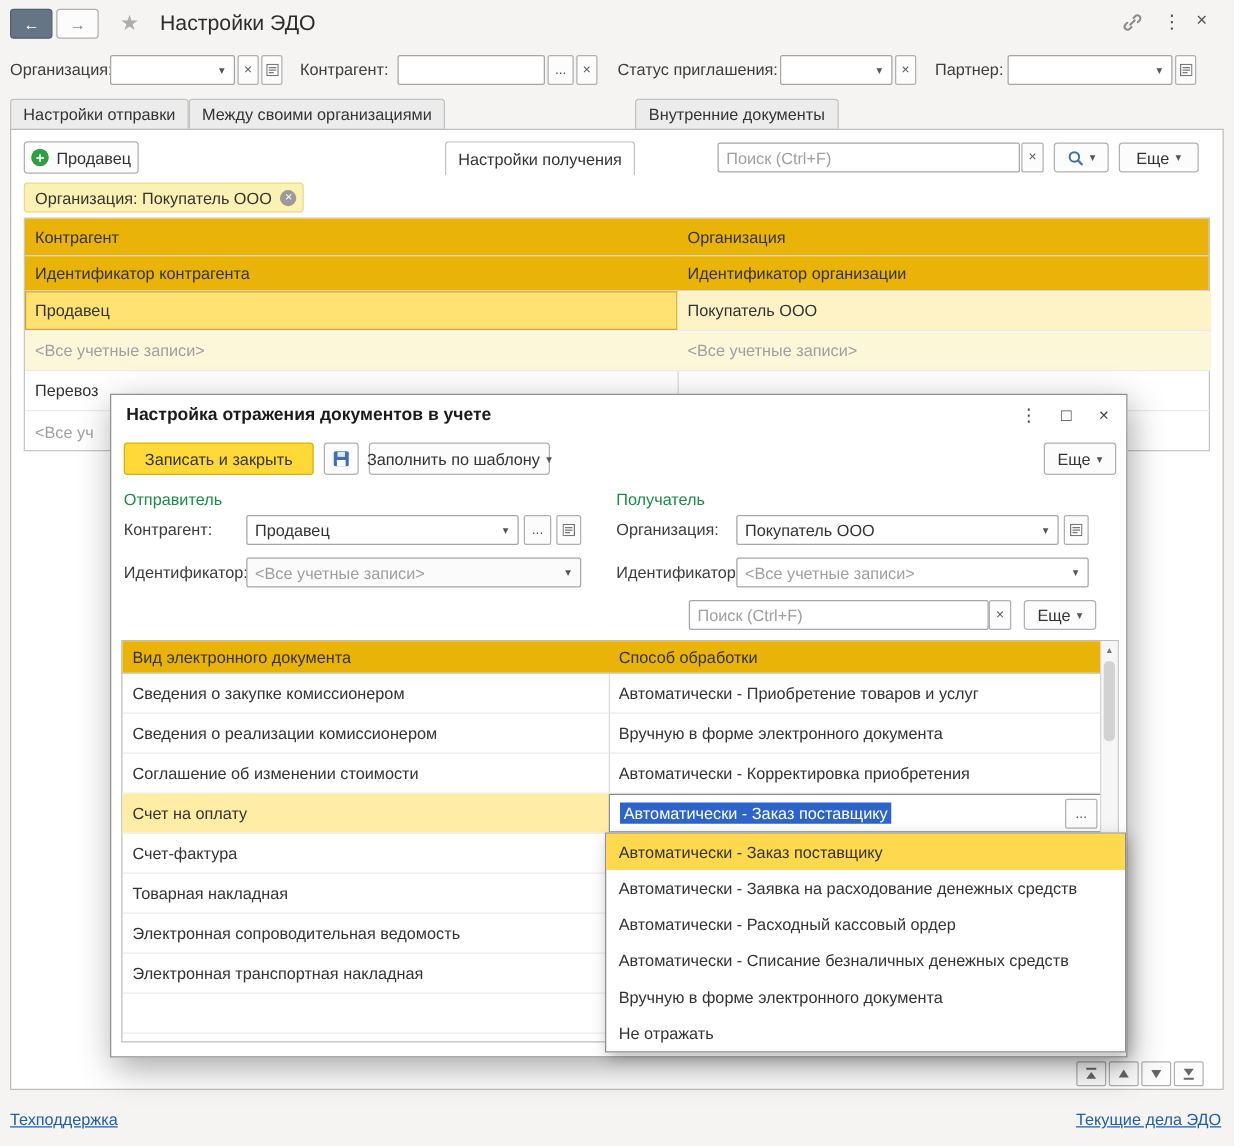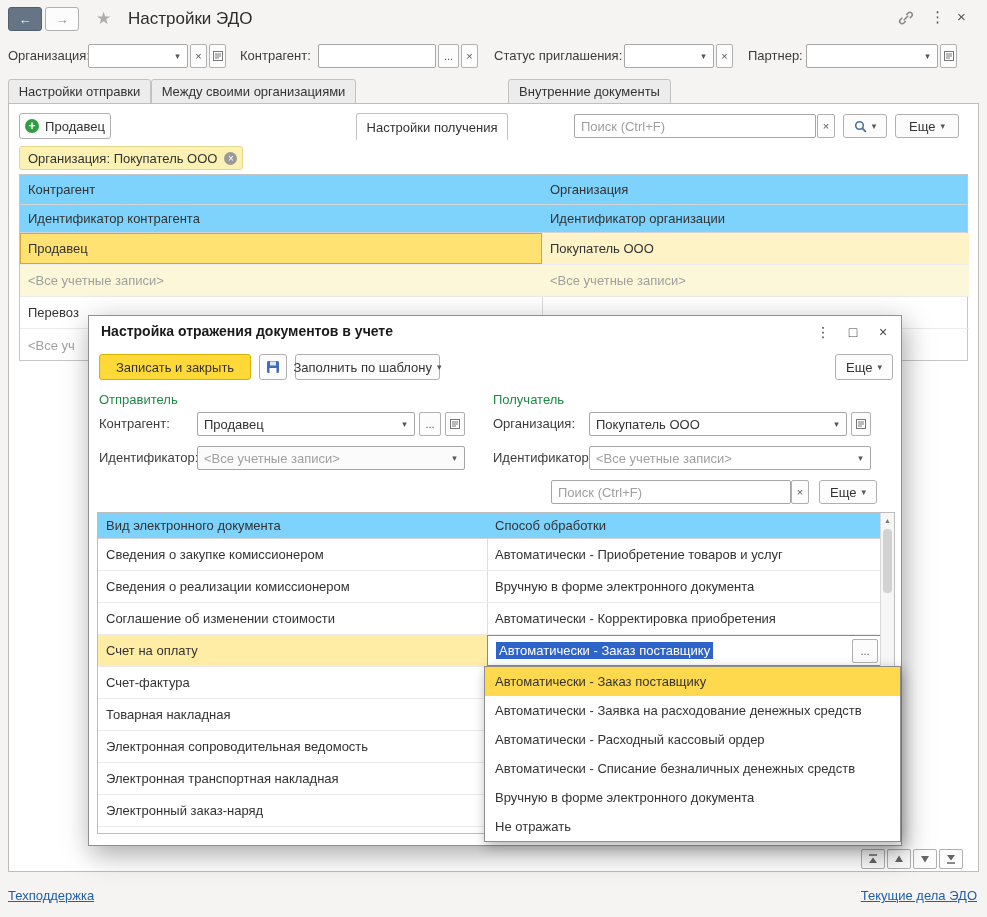--- a/index.html
+++ b/index.html
@@ -16,21 +16,21 @@
   .field input{border:0;outline:0;background:transparent;flex:1;min-width:0;font:inherit;color:#be185d;padding:0;}
   .field input::placeholder{color:#9f9f9f;}
   .ph{color:#9f9f9f;}
   .tab{position:absolute;top:79px;height:25px;box-sizing:border-box;background:#ececec;border:1px solid #c2c2c2;border-radius:3px 3px 0 0;display:flex;align-items:center;justify-content:center;white-space:nowrap;z-index:1;}
   .tab.active{top:78px;height:27px;background:#fff;border-bottom:0;z-index:5;margin-top:35px;}
   .panel{position:absolute;left:8px;top:103px;width:971px;height:769px;background:#fff;border:1px solid #bdbdbd;box-sizing:border-box;z-index:2;}
   .plus-circle{width:14px;height:14px;border-radius:50%;background:#2f9e44;color:#fff;font-size:12px;line-height:14px;text-align:center;font-weight:bold;margin-right:6px;flex:none;}
   .chip{position:absolute;left:10px;top:42px;height:22px;display:inline-flex;align-items:center;background:#fbf1b3;border:1px solid #e7d98b;border-radius:3px;padding:0 5px 0 8px;white-space:nowrap;}
   .chip .x{width:13px;height:13px;border-radius:50%;background:#9a9a9a;color:#fff;font-size:10px;line-height:13px;text-align:center;margin-left:7px;}
   .tableb{position:absolute;box-sizing:border-box;background:#fff;border:1px solid #c6c6c6;}
-  .thdr{position:absolute;left:0;box-sizing:border-box;background:#7dd3fc;display:flex;align-items:flex-end;border-bottom:1px solid #d4d4d4;width:100%;}
+  .thdr{position:absolute;left:0;box-sizing:border-box;background:#eab308;display:flex;align-items:flex-end;border-bottom:1px solid #d4d4d4;width:100%;}
   .trow{position:absolute;left:0;box-sizing:border-box;display:flex;align-items:center;border-bottom:1px solid #ebebeb;}
   .tc{box-sizing:border-box;padding:0 8px;overflow:hidden;white-space:nowrap;text-overflow:ellipsis;height:100%;display:flex;align-items:center;}
   .vdiv{position:absolute;top:0;bottom:0;width:1px;background:#dcdcdc;}
   .dialog{position:absolute;left:88px;top:315px;width:814px;height:531px;background:#fff;border:1px solid #8f8f8f;box-shadow:3px 8px 26px rgba(0,0,0,.35);box-sizing:border-box;z-index:20;}
   .wicon{position:absolute;top:5px;width:24px;height:22px;display:flex;align-items:center;justify-content:center;color:#444;font-size:14px;}
   .section-title{position:absolute;color:#1d8a45;white-space:nowrap;}
   .primary{background:#ffd937;border-color:#d8b000;}
   .dropdown{position:absolute;left:395px;top:350px;width:417px;background:#fff;border:1px solid #8e8e8e;box-shadow:2px 4px 12px rgba(0,0,0,.3);z-index:30;box-sizing:border-box;}
   .opt{height:29px;display:flex;align-items:center;padding:0 10px;white-space:nowrap;overflow:hidden;}
   .opt.sel{background:#ffd94d;}
@@ -330,21 +330,20 @@
       </div>
       <div class="trow" style="top:218px;width:784px;height:32px;">
         <div class="tc" style="width:389px;">Электронная сопроводительная ведомость</div>
         <div class="tc" style="flex:1;"></div>
       </div>
       <div class="trow" style="top:250px;width:784px;height:32px;">
         <div class="tc" style="width:389px;">Электронная транспортная накладная</div>
         <div class="tc" style="flex:1;"></div>
       </div>
       <div class="trow" style="top:282px;width:784px;height:32px;">
-        <div class="tc" style="width:389px;">Электронный заказ-наряд</div>
         <div class="tc" style="flex:1;"></div>
       </div>
 
       <div class="scrollbar">
         <div class="sb-arr" style="top:0;">▲</div>
         <div class="sb-thumb"></div>
         <div class="sb-arr" style="bottom:0;">▼</div>
       </div>
     </div>
 

